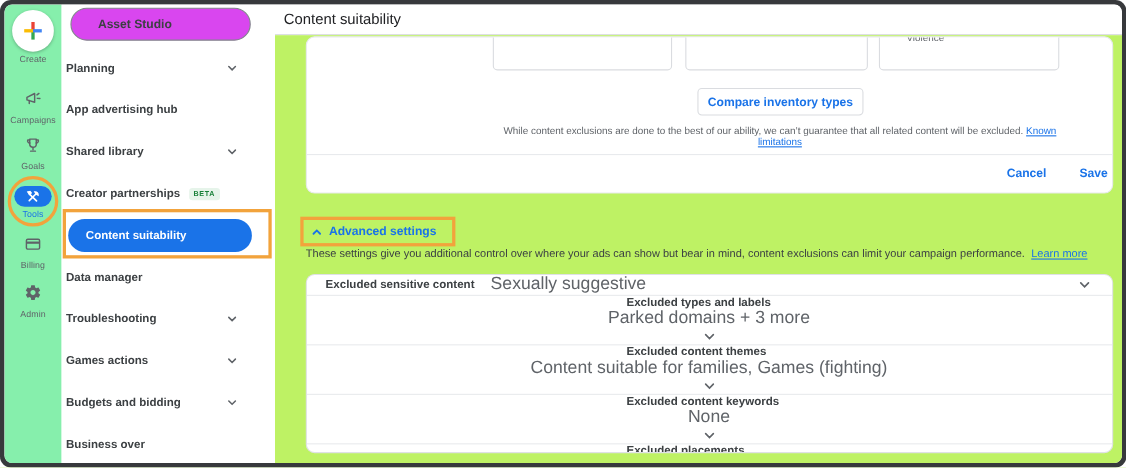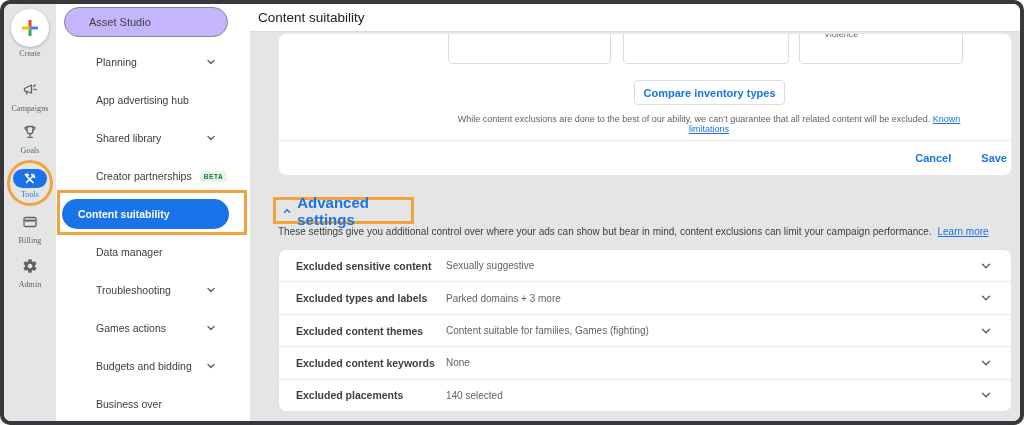--- a/index.html
+++ b/index.html
@@ -1,67 +1,67 @@
 <!DOCTYPE html>
 <html><head>
 <meta charset="utf-8">
 <style>
   html,body{margin:0;padding:0;background:#fff;font-family:"Liberation Sans",sans-serif;}
   #frame{position:relative;width:1024px;height:425px;background:#37393c;border-radius:10px;box-sizing:border-box;padding:4px;}
   #app{position:relative;width:1016px;height:417px;background:#fff;border-radius:7px;overflow:hidden;}
 
   
-  .rail{position:absolute;left:0;top:0;bottom:0;width:52px;background:#e5e5e5;font-family:Liberation Serif, serif;}
+  .rail{position:absolute;left:0;top:0;bottom:0;width:52px;background:#86efac;}
   .rail-item{position:absolute;left:0;right:0;text-align:center;cursor:pointer;}
   .rail-label{font-size:8px;color:#5f6368;margin-top:2px;letter-spacing:.1px;}
   .create-circle{width:38px;height:38px;border-radius:50%;background:#fff;margin:0 auto;display:flex;align-items:center;justify-content:center;box-shadow:0 1px 3px rgba(0,0,0,.25);}
   .tool-pill{width:34px;height:19px;border-radius:10px;background:#1a73e8;margin:0 auto;display:flex;align-items:center;justify-content:center;}
   .tools-label{color:#1a73e8;}
   .tools-annotation{position:absolute;left:3px;top:156px;width:46px;height:46px;border:3px solid #f2a33c;border-radius:50%;box-sizing:border-box;pointer-events:none;}
 
   
   .sidebar{position:absolute;left:52px;top:0;bottom:0;width:194px;background:#fff;}
-  .asset-pill{position:absolute;left:8px;top:3px;width:164px;height:30px;border:1px solid #82878c;border-radius:16px;box-sizing:border-box;display:flex;align-items:center;padding-left:24px;font-size:11px;font-weight:400;color:#3c4043;cursor:pointer;background:#c4b5fd;}
+  .asset-pill{position:absolute;left:8px;top:3px;width:164px;height:30px;border:1px solid #82878c;border-radius:16px;box-sizing:border-box;display:flex;align-items:center;padding-left:24px;font-size:11px;font-weight:700;color:#3c4043;cursor:pointer;background:#d946ef;}
   .side-items{position:absolute;left:0;right:0;top:39px;}
   .side-row{position:relative;height:38px;display:flex;align-items:center;cursor:pointer;}
-  .side-label{margin-left:40px;font-size:10.5px;font-weight:400;color:#3c4043;}
+  .side-label{margin-left:4px;font-size:10.5px;font-weight:700;color:#3c4043;}
   .side-chev{position:absolute;right:33px;top:50%;margin-top:-6px;}
   .beta{margin-left:8px;font-size:6.5px;font-weight:700;letter-spacing:.6px;color:#188038;background:#e6f4ea;border-radius:3px;padding:2px 4px;}
   .side-pill{position:absolute;left:6px;top:4px;width:167px;height:30px;background:#1a73e8;border-radius:16px;display:flex;align-items:center;padding-left:16px;box-sizing:border-box;}
   .side-pill span{font-size:10.5px;font-weight:700;color:#fff;}
   .sidebar-annotation{position:absolute;left:1px;top:186px;width:190px;height:45px;border:3px solid #f2a33c;box-sizing:border-box;pointer-events:none;}
 
   
   .main-header{position:absolute;left:246px;right:0;top:0;height:27px;background:#fff;border-bottom:1px solid #dadce0;display:flex;align-items:center;}
   .page-title{margin-left:8px;font-size:13.5px;color:#202124;}
-  .main-bg{position:absolute;left:246px;right:0;top:28px;bottom:0;background:#e5e5e5;}
+  .main-bg{position:absolute;left:246px;right:0;top:28px;bottom:0;background:#bef264;}
 
   .top-card{position:absolute;left:28px;top:1px;width:734px;height:143px;background:#fff;border:1px solid #e7e9ec;border-radius:8px;box-sizing:border-box;overflow:hidden;}
   .mini-box{position:absolute;top:-8px;height:38px;border:1px solid #dadce0;border-radius:4px;background:#fff;box-sizing:border-box;}
   .box1{left:169px;width:163px;}
   .box2{left:344px;width:166px;}
   .box3{left:520px;width:164px;}
   .box3 span{display:block;padding:2px 0 0 24px;font-size:9px;color:#5f6368;}
   .compare-btn{position:absolute;left:355px;top:46px;width:151px;height:25px;background:#fff;border:1px solid #dadce0;border-radius:4px;color:#1a73e8;font-size:11px;font-weight:700;font-family:"Liberation Sans",sans-serif;cursor:pointer;}
   .disclaimer{position:absolute;left:170px;top:80px;width:520px;text-align:center;font-size:9px;color:#5f6368;}
   .disclaimer a{color:#1a73e8;text-decoration:underline;cursor:pointer;}
   .card-footer{position:absolute;left:0;right:0;bottom:0;height:34px;border-top:1px solid #e8eaed;display:flex;align-items:center;justify-content:flex-end;gap:30px;padding-right:4px;}
   .txt-btn{font-size:11px;font-weight:700;color:#1a73e8;cursor:pointer;}
 
   .adv-box{position:absolute;left:23px;top:165px;width:141px;height:27px;border:3px solid #f2a33c;box-sizing:border-box;}
   .adv-toggle{display:flex;align-items:center;height:100%;padding-left:6px;gap:5px;cursor:pointer;}
-  .adv-toggle span{font-size:15px;font-weight:700;color:#1a73e8;}
+  .adv-toggle span{font-size:11px;font-weight:700;color:#1a73e8;}
   .adv-desc{position:absolute;left:28px;top:194px;right:20px;font-size:10px;color:#3c4043;}
   .adv-desc a{color:#1a73e8;text-decoration:underline;margin-left:3px;cursor:pointer;}
 
   .rows-card{position:absolute;left:28px;top:217px;width:734px;height:163px;background:#fff;border:1px solid #dfe1e5;border-radius:8px;box-sizing:border-box;display:flex;flex-direction:column;overflow:hidden;}
   .setting-row{flex:1;display:flex;align-items:center;padding:0 18px 0 17px;cursor:pointer;}
-  .setting-row + .setting-row{border-top:1px solid #e8eaed;}
+  .setting-row + .setting-row{border-top:1px solid #e8eaed;flex-direction:column;}
   .row-label{width:150px;font-size:10.5px;font-weight:700;color:#3c4043;flex-shrink:0;}
-  .row-value{flex:1;font-size:10px;color:#5f6368;}
+  .row-value{flex:1;font-size:16px;color:#5f6368;}
 </style>
 </head>
 <body>
 
 <div id="frame">
 <div id="app">
 
   <div class="rail">
     <div class="rail-item" style="top:5px">
       <div class="create-circle">

